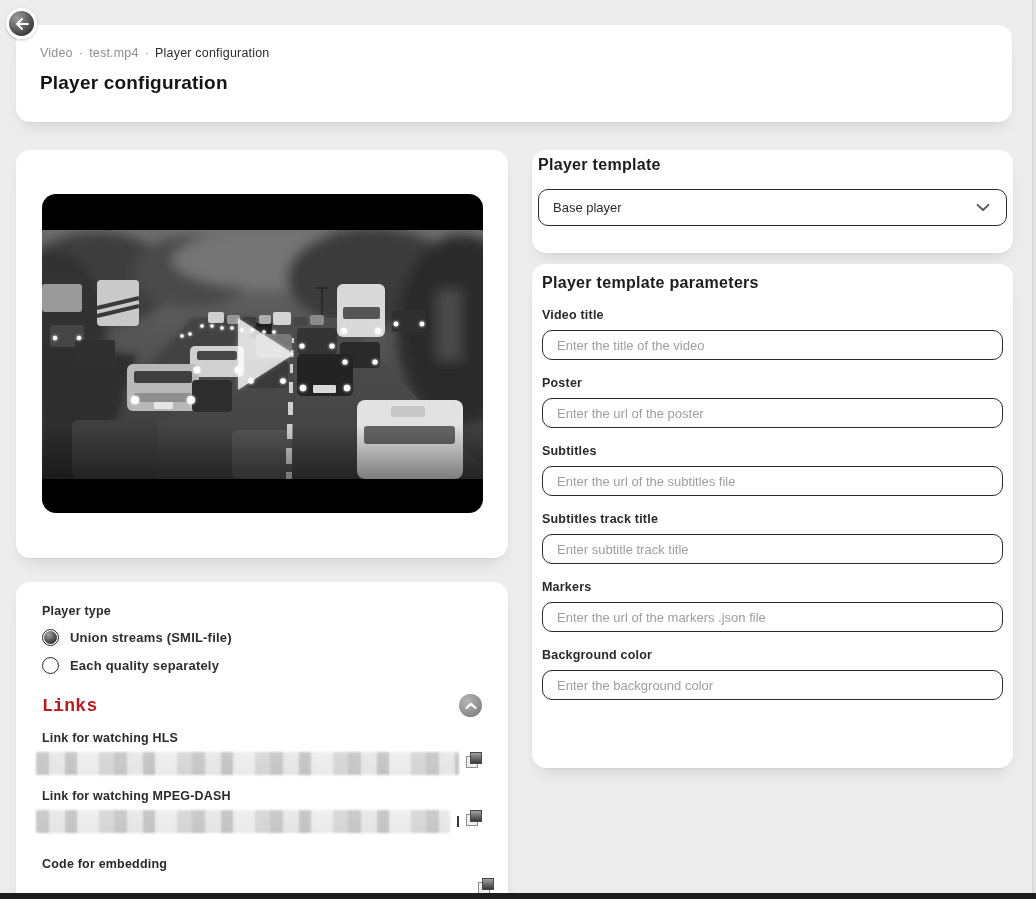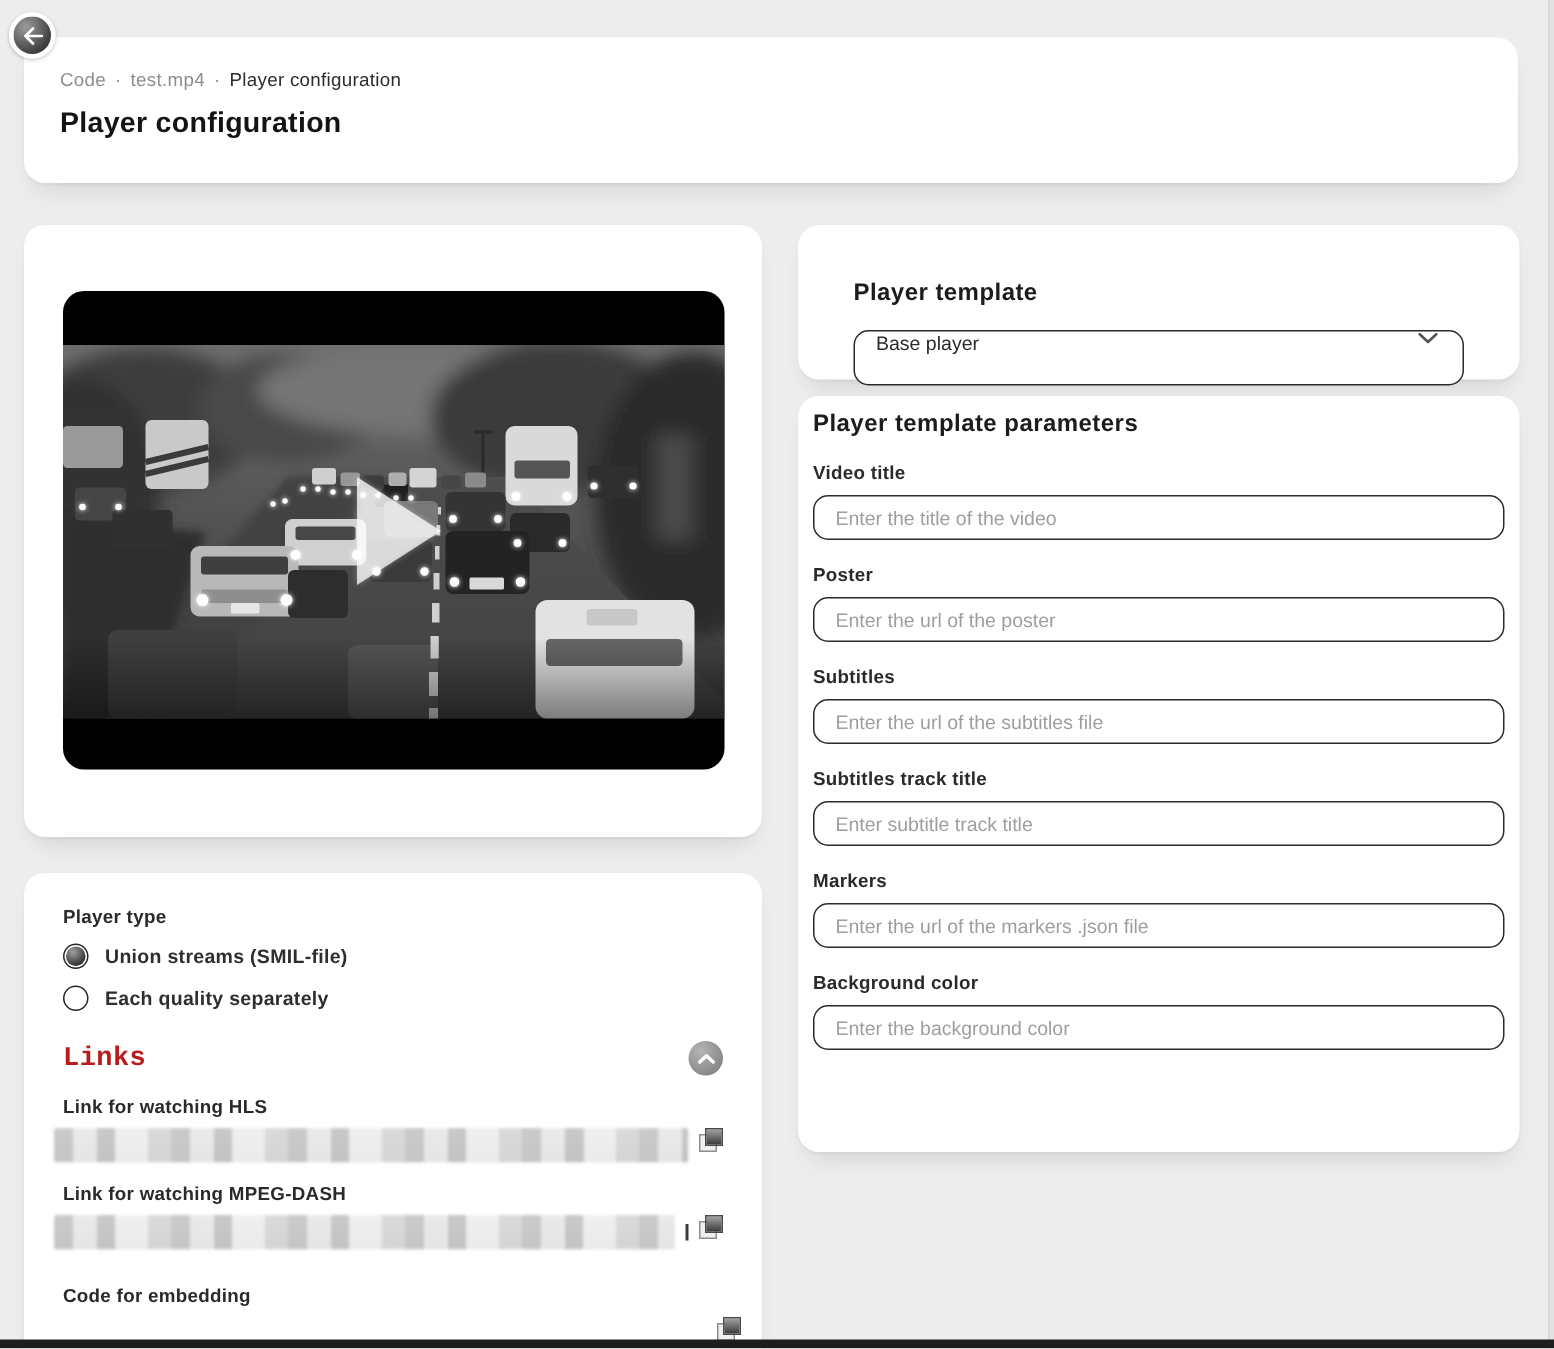--- a/index.html
+++ b/index.html
@@ -60,23 +60,23 @@
     filter:blur(1.1px); }
   .tick { width:2px; height:11px; background:#3a3a3a; margin-top:6px; }
 
   .copy-icon { position:relative; width:16px; height:16px; display:inline-block; cursor:pointer; flex:0 0 auto; }
   .copy-icon::before { content:''; position:absolute; left:0; bottom:0; width:10px; height:10px;
                        background:#efefef; border:1px solid #8d8d8d; }
   .copy-icon::after { content:''; position:absolute; right:0; top:0; width:10px; height:10px;
                       background:linear-gradient(180deg,#a2a2a2,#3a3a3a); border:1px solid #4a4a4a; }
 
   
-  .template-card { left:532px; top:150px; width:481px; height:103px; padding:37px; }
+  .template-card { left:532px; top:150px; width:481px; height:103px; padding:6px; }
   .select-box { margin-top:15px; height:37px; border:1.5px solid #2b2b2b; border-radius:10px;
-                display:flex; align-items:flex-start; justify-content:space-between;
+                display:flex; align-items:center; justify-content:space-between;
                 padding:0 16px 0 14px; cursor:pointer; background:#fff; width:100%; }
   .select-value { font-size:13px; color:#2b2b2b; }
 
   .params-card { left:532px; top:264px; width:481px; height:504px; padding:10px; }
   .params-card .section-heading { margin-bottom:16px; }
   .field { margin-bottom:16px; }
   .field .field-label { margin-bottom:8px; }
   .text-input { width:100%; height:30px; border:1.5px solid #2b2b2b; border-radius:10px;
                 padding:0 14px; font-size:13px; font-family:"Liberation Sans",sans-serif; color:#333;
                 background:#fff; outline:none; }
@@ -92,21 +92,21 @@
 <div id="app">
 
   <div class="back-btn">
     <svg width="14" height="12" viewBox="0 0 14 12">
       <path d="M7 1 L2 6 L7 11 M2 6 H13" stroke="#fff" stroke-width="1.8" fill="none" stroke-linecap="round" stroke-linejoin="round"></path>
     </svg>
   </div>
 
   <div class="card header-card">
     <div class="breadcrumb">
-      <span>Code</span><span class="sep">·</span><span>test.mp4</span><span class="sep">·</span><span class="crumb-current">Player configuration</span>
+      <span>Video</span><span class="sep">·</span><span>test.mp4</span><span class="sep">·</span><span class="crumb-current">Player configuration</span>
     </div>
     <div class="page-title">Player configuration</div>
   </div>
 
   <div class="card videoplayer-card">
     <div class="video-box">
       <svg class="scene" viewBox="0 0 441 249" preserveAspectRatio="none">
         <defs>
           <linearGradient id="bgGrad" x1="0" y1="0" x2="0" y2="1">
             <stop offset="0" stop-color="#6e6e6e"></stop>

